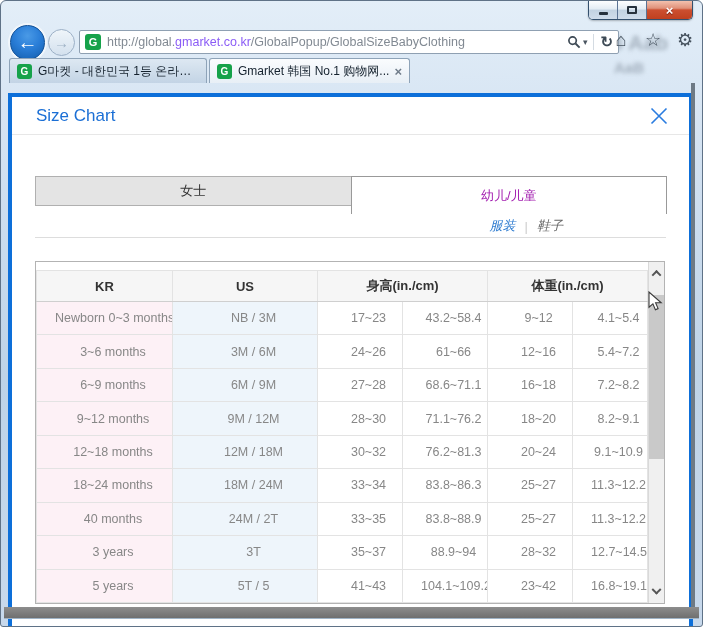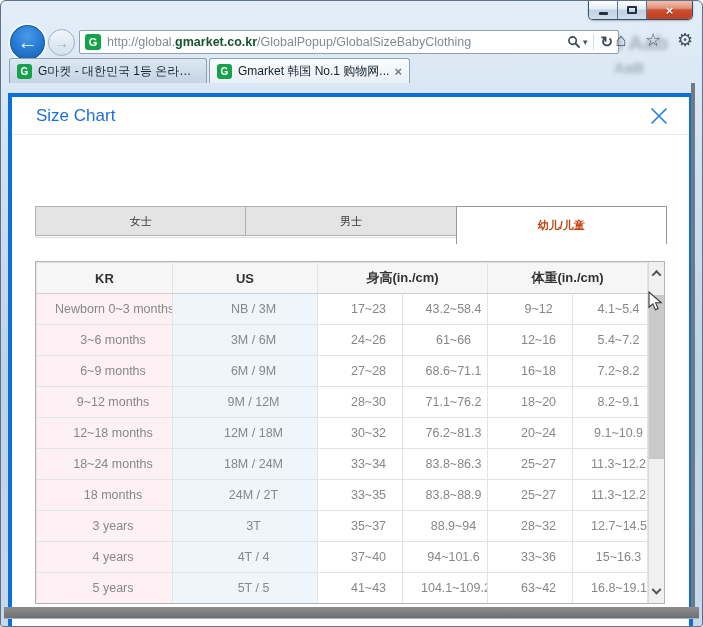--- a/index.html
+++ b/index.html
@@ -36,21 +36,21 @@
     border:1px solid #0f4f96;box-shadow:0 0 0 2px rgba(255,255,255,.55);
     color:#fff;font-size:20px;font-weight:bold;display:flex;align-items:center;justify-content:center;cursor:pointer;}
   .nav-fwd{position:absolute;left:47px;top:2px;width:27px;height:27px;border-radius:50%;
     background:linear-gradient(180deg,#eff5fa,#d4e1ee);border:1px solid #9cb0c6;
     color:#9fb2c6;font-size:15px;display:flex;align-items:center;justify-content:center;}
   .addressbar{position:absolute;left:78px;top:3px;width:540px;height:24px;background:#fff;
     border:1px solid #8fa0b2;border-radius:2px;display:flex;align-items:center;padding:0 2px 0 5px;}
   .favicon{width:16px;height:16px;border-radius:3px;background:#16a24a;color:#fff;
     font-size:11px;font-weight:bold;line-height:16px;text-align:center;flex:0 0 16px;}
   .url{flex:1;font-size:12.5px;white-space:nowrap;overflow:hidden;margin-left:6px;color:#828a93;}
-  .url b{color:#14532d;font-weight:bold;}
+  .url b{color:#8b5cf6;font-weight:normal;}
   .addr-controls{display:flex;align-items:center;flex:0 0 auto;}
   .addr-btn{display:flex;align-items:center;justify-content:center;height:20px;padding:0 3px;cursor:pointer;color:#3e4a55;}
   .caret{font-size:9px;color:#4a5560;margin-left:1px;}
   .addr-sep{width:1px;height:16px;background:#d4dbe2;margin:0 3px;}
   .refresh{font-size:15px;font-weight:bold;}
   .nav-right{position:absolute;right:6px;top:2px;display:flex;align-items:center;gap:10px;}
   .nav-icon{font-size:18px;color:#46525e;width:22px;text-align:center;cursor:pointer;}
 
   
   .tabbar{position:absolute;left:0;top:57px;width:100%;height:25px;}
@@ -70,34 +70,34 @@
     background:linear-gradient(180deg,#8d8d8d,#6f6f6f);border-bottom:1px solid #9fb3c6;}
 
   .popup-header{height:38px;border-bottom:1px solid #e7e7e7;display:flex;align-items:center;
     justify-content:space-between;padding:0 20px 0 24px;}
   .popup-title{color:#1b6fd5;font-size:17px;}
   .popup-close{cursor:pointer;display:flex;align-items:center;}
 
   .content{padding:0 23px;}
   .cat-tabs{margin-top:41px;height:38px;display:flex;align-items:flex-start;}
   .cat-tab{flex:1;height:30px;background:#e4e4e4;border:1px solid #b0b0b0;margin-right:-1px;
-    display:flex;align-items:center;justify-content:center;font-size:11px;color:#333;cursor:pointer;margin-top:30px;}
+    display:flex;align-items:center;justify-content:center;font-size:13px;color:#333;cursor:pointer;}
   .cat-tab.active{height:38px;background:#fff;border:1px solid #999;border-bottom:none;
-    font-weight:bold;color:#c2410c;z-index:2;}
+    font-weight:normal;color:#a21caf;z-index:2;}
   .subtabs{height:20px;margin-top:2px;display:flex;align-items:center;justify-content:flex-end;
     padding-right:103px;font-size:13px;}
   .subtab{cursor:pointer;color:#666;font-style:italic;}
   .subtab.active{color:#2e7cd0;}
   .subtab-sep{color:#ccc;margin:0 9px;}
   .rule{height:1px;background:#ddd;margin-top:1px;}
 
   
   .table-wrap{margin-top:23px;width:630px;height:343px;border:1px solid #b3b3b3;
     display:flex;overflow:hidden;position:relative;}
-  table{border-collapse:collapse;table-layout:fixed;width:611px;flex:0 0 611px;}
+  table{border-collapse:collapse;table-layout:fixed;width:611px;flex:0 0 611px;margin-top:8px;}
   th,td{border:1px solid #e3e3e3;text-align:center;overflow:hidden;white-space:nowrap;}
   th{height:31px;background:#f6f6f6;font-size:13px;color:#333;border-bottom:1px solid #cfcfcf;}
   td{height:31px;font-size:12.5px;color:#878787;padding-left:18px;}
   td.col-kr{background:#fdf1f6;}
   td.col-us{background:#eef5fb;}
 
   
   .sb{flex:1;background:#f0f0f0;border-left:1px solid #d9d9d9;position:relative;}
   .sb-btn{position:absolute;left:0;width:100%;height:22px;display:flex;align-items:center;justify-content:center;cursor:pointer;}
   .sb-up{top:0;} .sb-down{bottom:0;}
@@ -178,21 +178,20 @@
       <span class="popup-close">
         <svg width="20" height="20" viewBox="0 0 20 20">
             <path d="M2.5 2.5 L17.5 17.5 M17.5 2.5 L2.5 17.5" stroke="#2a7ce0" stroke-width="1.6" fill="none"></path>
           </svg>
       </span>
     </div>
 
     <div class="content">
       <div class="cat-tabs">
         <div class="cat-tab">女士</div>
-        <div class="cat-tab">男士</div>
         <div class="cat-tab active">幼儿/儿童</div>
       </div>
       <div class="subtabs">
         <span class="subtab active">服装</span>
         <span class="subtab-sep">|</span>
         <span class="subtab">鞋子</span>
       </div>
       <div class="rule"></div>
 
       <div class="table-wrap">
@@ -256,49 +255,41 @@
               </tr>
               <tr>
                 <td class="col-kr">18~24 months</td>
                 <td class="col-us">18M / 24M</td>
                 <td class="col-val">33~34</td>
                 <td class="col-val">83.8~86.3</td>
                 <td class="col-val">25~27</td>
                 <td class="col-val">11.3~12.2</td>
               </tr>
               <tr>
-                <td class="col-kr">18 months</td>
+                <td class="col-kr">40 months</td>
                 <td class="col-us">24M / 2T</td>
                 <td class="col-val">33~35</td>
                 <td class="col-val">83.8~88.9</td>
                 <td class="col-val">25~27</td>
                 <td class="col-val">11.3~12.2</td>
               </tr>
               <tr>
                 <td class="col-kr">3 years</td>
                 <td class="col-us">3T</td>
                 <td class="col-val">35~37</td>
                 <td class="col-val">88.9~94</td>
                 <td class="col-val">28~32</td>
                 <td class="col-val">12.7~14.5</td>
               </tr>
               <tr>
-                <td class="col-kr">4 years</td>
-                <td class="col-us">4T / 4</td>
-                <td class="col-val">37~40</td>
-                <td class="col-val">94~101.6</td>
-                <td class="col-val">33~36</td>
-                <td class="col-val">15~16.3</td>
-              </tr>
-              <tr>
                 <td class="col-kr">5 years</td>
                 <td class="col-us">5T / 5</td>
                 <td class="col-val">41~43</td>
                 <td class="col-val">104.1~109.2</td>
-                <td class="col-val">63~42</td>
+                <td class="col-val">23~42</td>
                 <td class="col-val">16.8~19.1</td>
               </tr>
             </tbody>
         </table>
         <div class="sb">
           <div class="sb-btn sb-up">
               <span class="chev chev-up"></span>
             </div>
           <div class="sb-thumb"></div>
           <div class="sb-btn sb-down">

